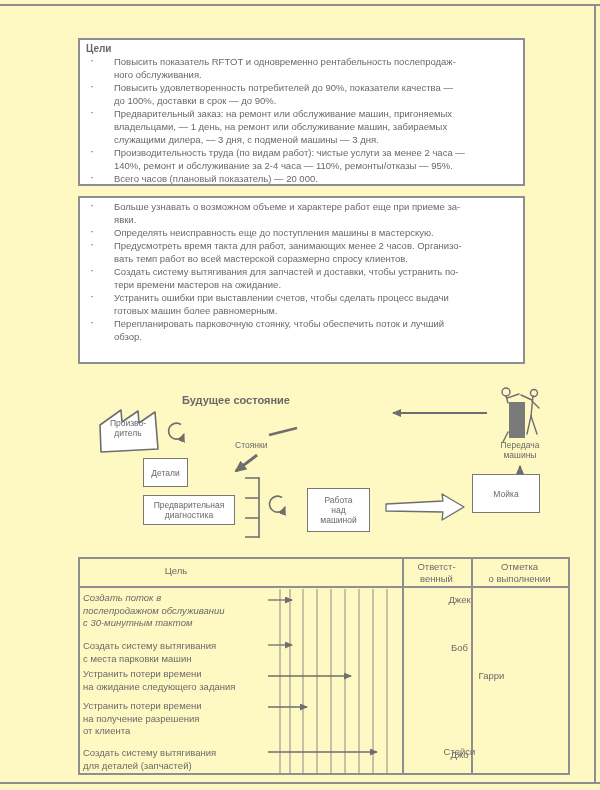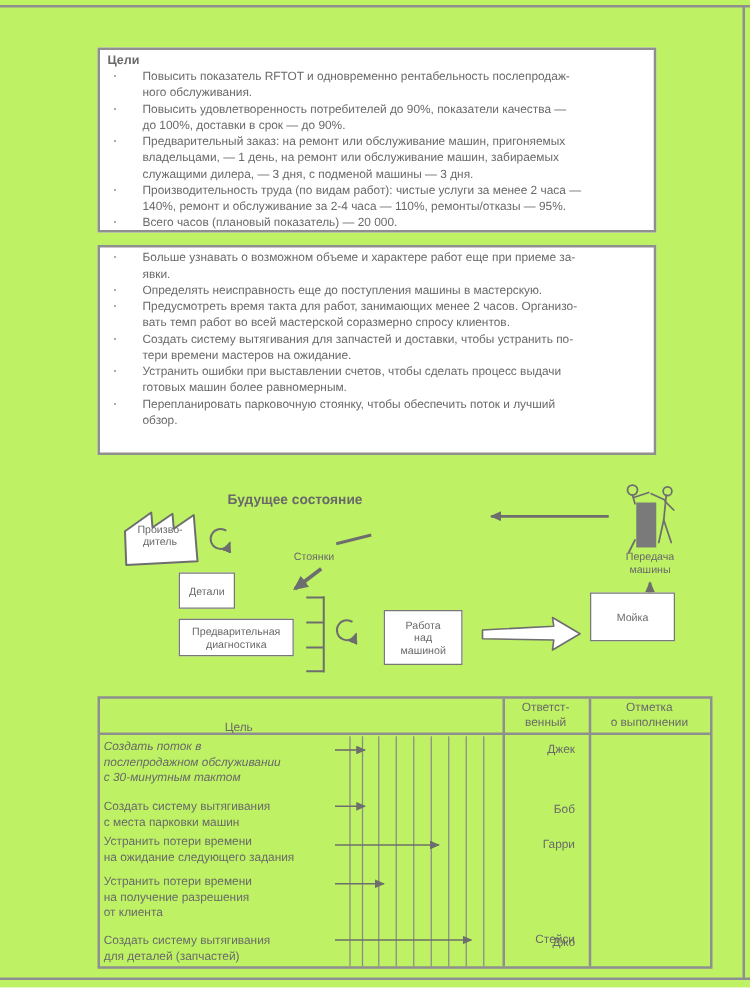--- a/index.html
+++ b/index.html
@@ -1,17 +1,17 @@
 <!DOCTYPE html>
 <html><head>
 <meta charset="utf-8">
 <style>
   html,body{margin:0;padding:0;background:#fff;}
   .page{
-    position:relative;width:600px;height:790px;background:#bef264;overflow:hidden;
+    position:relative;width:600px;height:790px;background:#fef9c3;overflow:hidden;
     font-family:"Liberation Sans",sans-serif;color:#696969;
   }
   .edge{position:absolute;background:#8f8f8f;}
   .tbox{
     position:absolute;left:78px;width:447px;border:2px solid #8f8f8f;background:#fff;
     box-sizing:border-box;padding:2px 6px 0 6px;font-size:9.5px;line-height:13px;
   }
   .tbox .bt{font-weight:bold;font-size:10px;}
   .bull{position:relative;padding-left:28px;white-space:nowrap;}
   .bull .mk{position:absolute;left:4px;top:-1px;font-size:12px;}
@@ -26,21 +26,21 @@
   svg.overlay{position:absolute;left:0;top:0;z-index:2;}
   
   .ptable{
     position:absolute;left:78px;top:557px;width:492px;height:218px;
     border:2px solid #8f8f8f;box-sizing:border-box;z-index:1;
   }
   .ptable .hline{position:absolute;left:0;right:0;top:27px;height:2px;background:#8f8f8f;}
   .ptable .vline{position:absolute;top:0;bottom:0;width:2px;background:#8f8f8f;}
   .th{position:absolute;text-align:center;font-size:9.5px;line-height:12px;}
   .goalcell{position:absolute;left:3px;width:195px;font-size:9.5px;line-height:12.5px;}
-  .namecell{position:absolute;left:323px;width:57px;text-align:right;font-size:9.5px;}
+  .namecell{position:absolute;left:323px;width:57px;text-align:center;font-size:9.5px;padding-left:28px;}
 </style>
 </head>
 <body>
 
 <div class="page">
 
   <div class="edge" style="left:0;top:4px;width:600px;height:2px;"></div>
   <div class="edge" style="left:594px;top:4px;width:2px;height:780px;"></div>
   <div class="edge" style="left:0;top:782px;width:600px;height:2px;"></div>
 
@@ -174,30 +174,30 @@
   <div class="dbox" style="left:143px;top:458px;width:45px;height:29px;">Детали</div>
   <div class="dbox" style="left:143px;top:495px;width:92px;height:30px;">Предварительная<br>диагностика</div>
   <div class="dbox" style="left:307px;top:488px;width:63px;height:44px;">Работа<br>над<br>машиной</div>
   <div class="dbox" style="left:472px;top:474px;width:68px;height:39px;">Мойка</div>
   <div class="dlabel" style="left:488px;top:440px;width:64px;text-align:center;">Передача<br>машины</div>
 
   <div class="ptable">
     <div class="hline"></div>
     <div class="vline" style="left:322px;"></div>
     <div class="vline" style="left:391px;"></div>
-    <div class="th" style="left:0;top:18px;width:192px;padding-left:15px;">Цель</div>
+    <div class="th" style="left:0;top:6px;width:192px;">Цель</div>
     <div class="th" style="left:322px;top:2px;width:69px;">Ответст-<br>венный</div>
     <div class="th" style="left:391px;top:2px;width:97px;">Отметка<br>о выполнении</div>
     <div id="rows">
         <div class="goalcell" style="top: 33px; font-style: italic;">Создать поток в<br>послепродажном обслуживании<br>с 30-минутным тактом</div>
         <div class="namecell" style="top: 35px;">Джек</div>
         <div class="goalcell" style="top: 81px;">Создать систему вытягивания<br>с места парковки машин</div>
         <div class="namecell" style="top: 83px;">Боб</div>
         <div class="goalcell" style="top: 109px;">Устранить потери времени<br>на ожидание следующего задания</div>
-        <div class="namecell" style="top: 111px;">Гарри</div>
+        <div class="namecell" style="top: 111px; margin-left: 32px;">Гарри</div>
         <div class="goalcell" style="top: 141px;">Устранить потери времени<br>на получение разрешения<br>от клиента</div>
         <div class="namecell" style="top: 143px; margin-top: 44px;">Стейси</div>
         <div class="goalcell" style="top: 188px;">Создать систему вытягивания<br>для деталей (запчастей)</div>
         <div class="namecell" style="top: 190px;">Джо</div>
       </div>
   </div>
 
 </div>
 
 </body></html>

